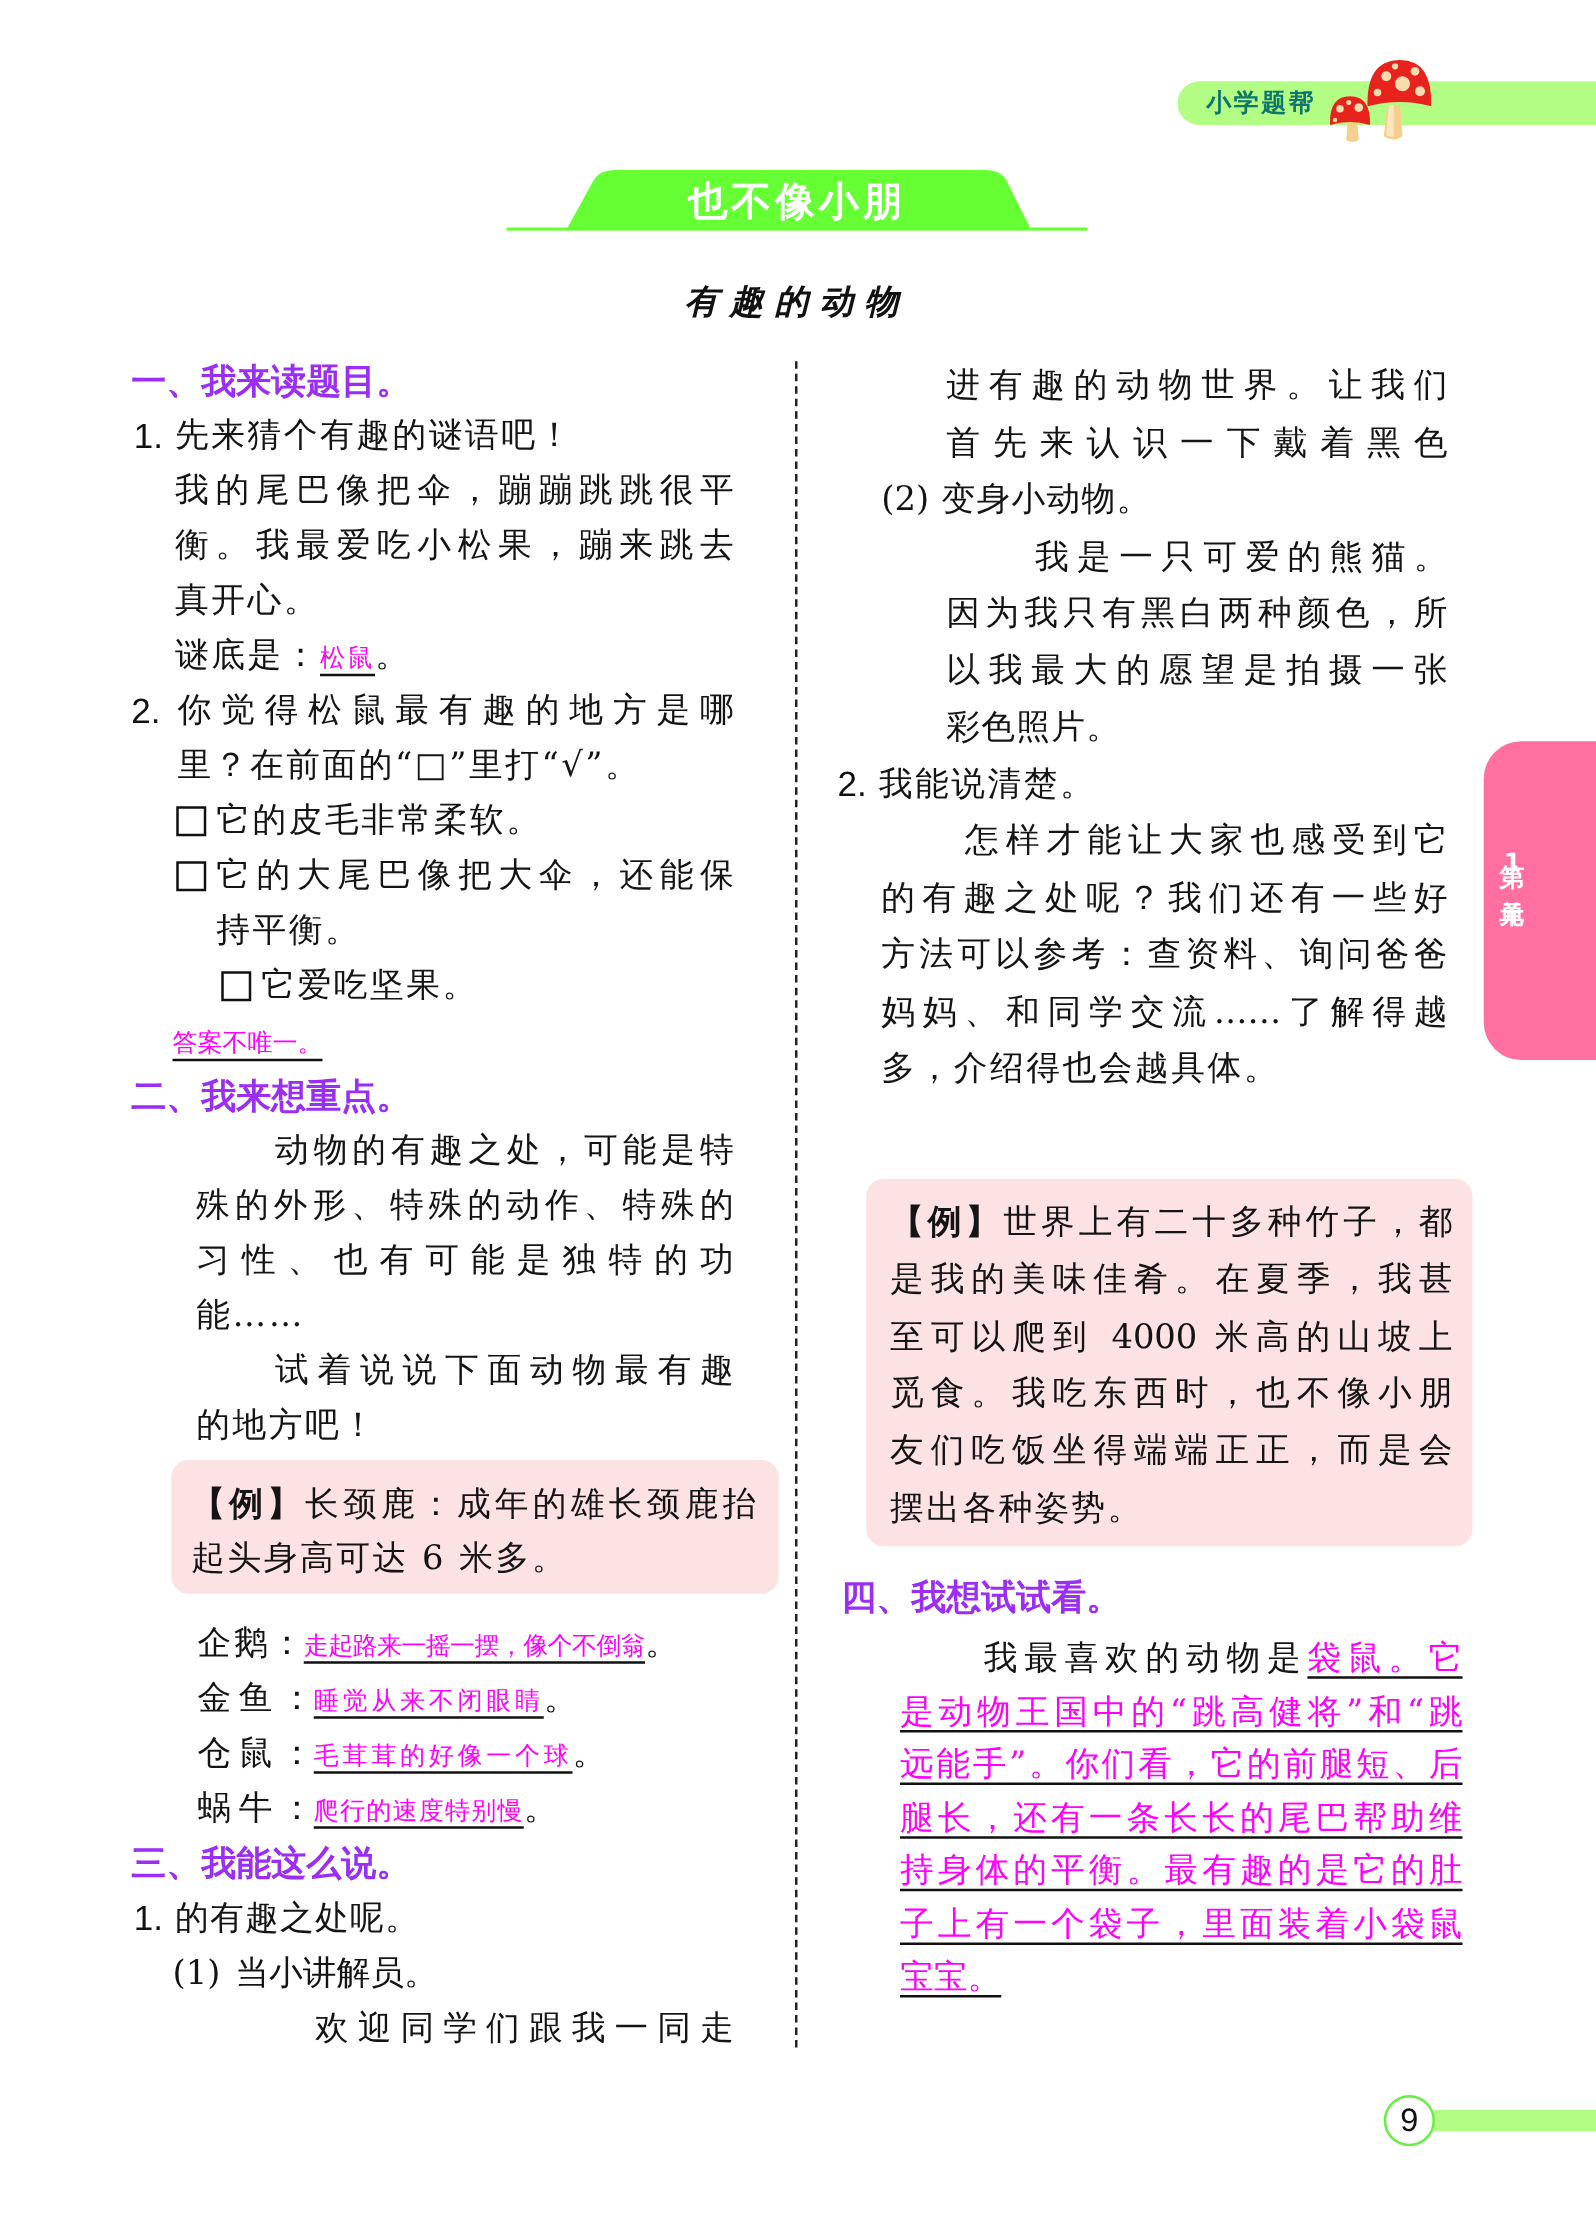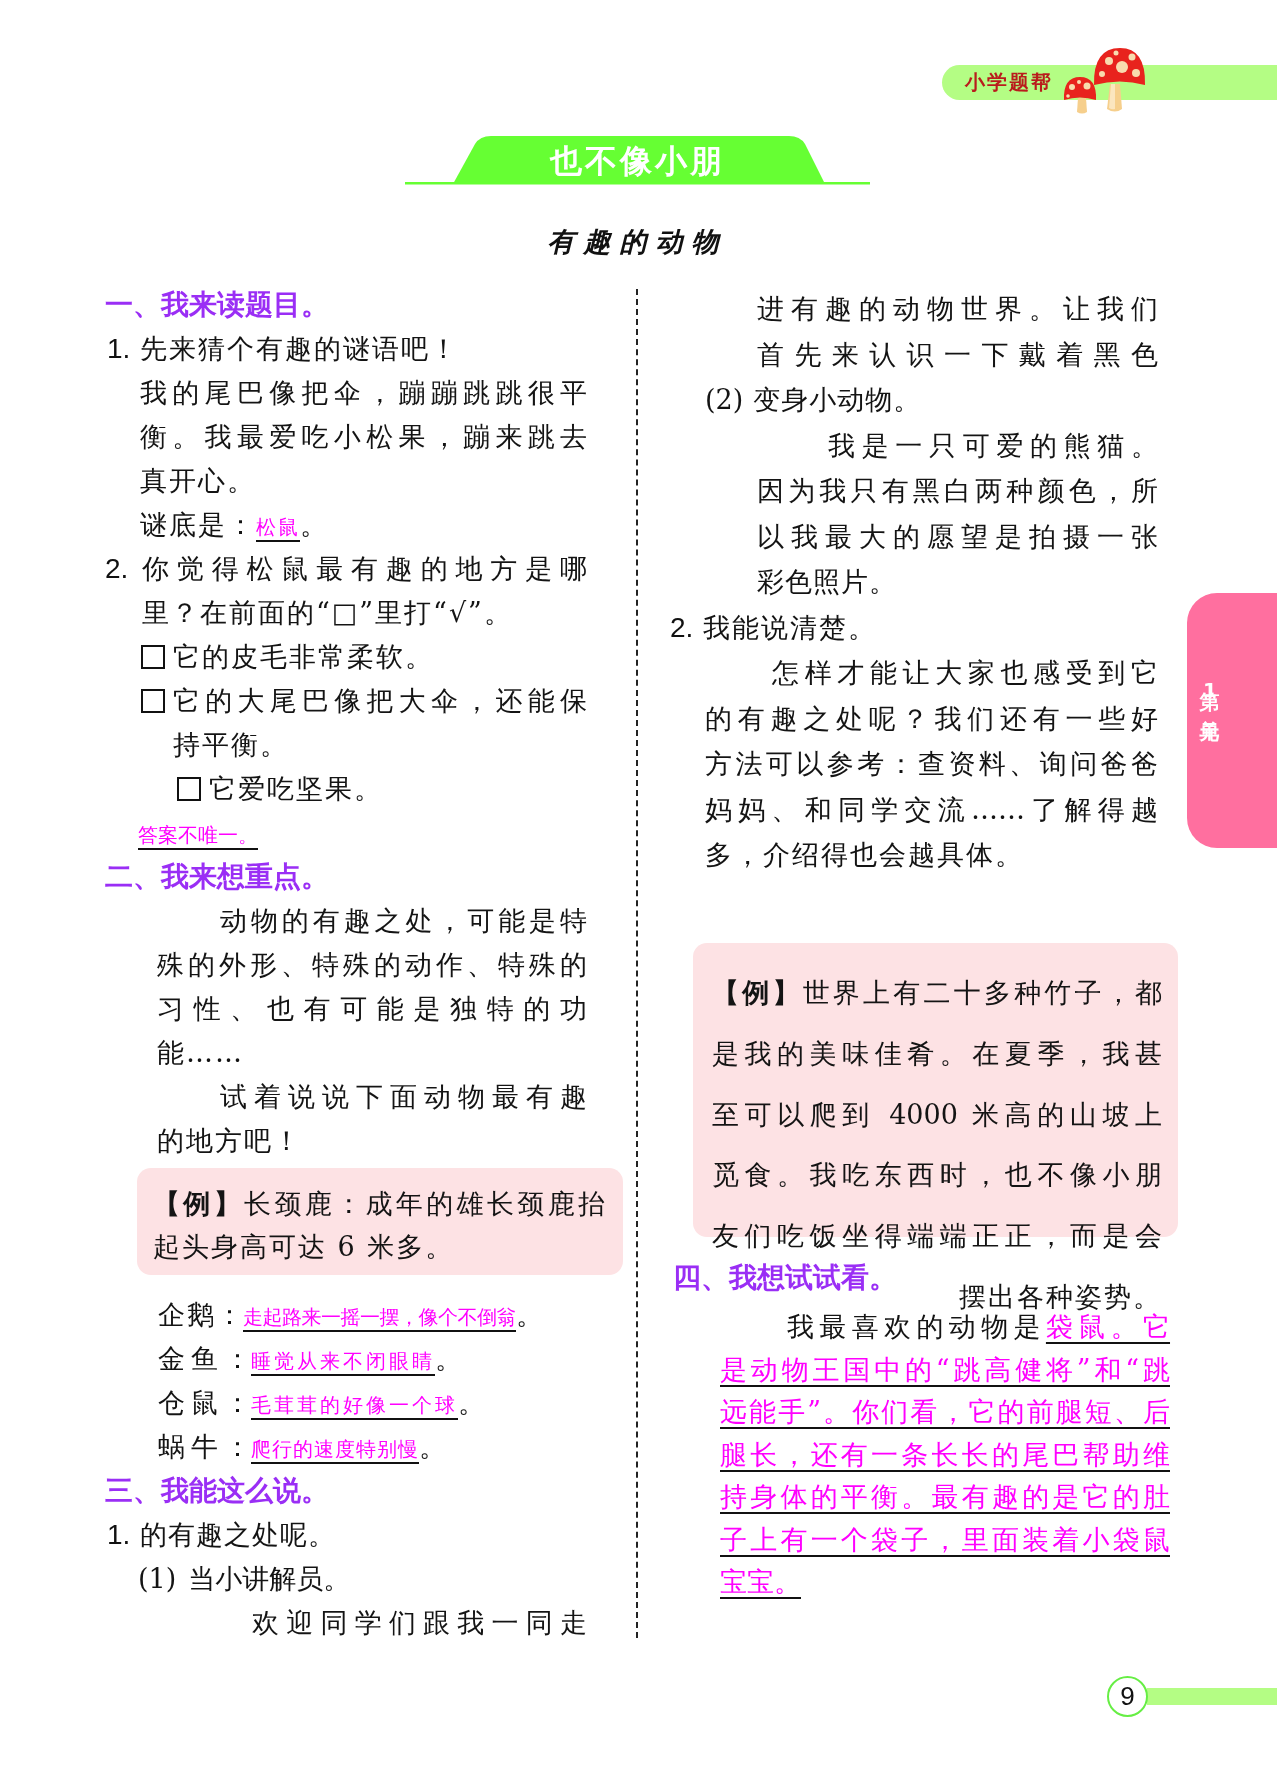--- a/index.html
+++ b/index.html
@@ -5,21 +5,21 @@
   html, body { margin:0; padding:0; }
   body {
     width:1277px; height:1773px; position:relative; overflow:hidden;
     background:#ffffff; color:#141414;
     font-family:"DejaVu Serif", serif;
   }
   .abs { position:absolute; }
 
   
   .topbar { left:942px; top:65px; width:335px; height:35px; background:#b4fd84; border-radius:18px 0 0 18px; }
-  .brand { left:965px; top:67px; height:30px; line-height:30px; font-family:"DejaVu Sans", sans-serif; font-size:20px; font-weight:bold; letter-spacing:2px; color:#b91c1c; }
+  .brand { left:965px; top:67px; height:30px; line-height:30px; font-family:"DejaVu Sans", sans-serif; font-size:20px; font-weight:bold; letter-spacing:2px; color:#0f766e; }
   .mush { left:1060px; top:45px; width:90px; height:70px; }
 
   
   .banner { left:405px; top:134px; width:465px; height:52px; }
   .banner-title { left:405px; top:139px; width:465px; height:44px; line-height:44px; text-align:center; color:#ffffff;
     font-family:"Liberation Sans", sans-serif; font-weight:bold; font-size:32px; letter-spacing:3px; }
   .subtitle { left:405px; top:222px; width:465px; height:40px; line-height:40px; text-align:center;
     font-size:27px; font-weight:bold; font-style:italic; letter-spacing:9px; color:#111; }
 
   .divider { left:636px; top:289px; height:1349px; width:0; border-left:2px dashed #222; }
@@ -36,21 +36,21 @@
   .ul { text-decoration:underline; text-decoration-color:#111; text-decoration-thickness:1.5px; text-underline-offset:6px; }
   .cb { position:absolute; left:-32px; top:10px; width:24px; height:24px; border:2px solid #111; box-sizing:border-box; background:#fff; }
   .answ { font-size:20px; }
 
   .g3 .ln { height:45.5px; line-height:45.5px; }
   .g4 .ln { height:42.5px; line-height:42.5px; }
 
   .boxl { left:137px; top:1168px; width:486px; height:107px; background:#fde2e4; border-radius:14px; box-sizing:border-box; padding:14px 18px 0 16px; }
   .boxl .ln { height:43px; line-height:43px; }
   .boxr { left:693px; top:943px; width:485px; height:294px; background:#fde2e4; border-radius:14px; box-sizing:border-box; padding:12px 16px 0 19px; }
-  .boxr .ln { height:45.8px; line-height:45.8px;margin-top:15px; }
+  .boxr .ln { height:45.8px; line-height:45.8px; }
   .tag { font-weight:bold; }
 
   
   .unit-tab { left:1187px; top:593px; width:90px; height:255px; background:#ff6f9f; border-radius:30px 0 0 30px; }
   .unit-label { left:1197px; top:676px; writing-mode:vertical-rl; text-orientation:upright; color:#ffffff;
     font-family:"DejaVu Sans", sans-serif; font-weight:bold; font-size:20px; letter-spacing:2px; }
 
   
   .page-bar { left:1147px; top:1688px; width:130px; height:17px; background:#b4fd84; }
   .page-circle { left:1107px; top:1676px; width:41px; height:41px; box-sizing:border-box; border:2.5px solid #66ee44; border-radius:50%;
@@ -189,21 +189,21 @@
 </div>
 
 <div class="abs boxr">
   <div class="ln j" style="width:450px;">
     <span class="tag">【例】</span><span>世界上有二十多种竹子，都</span>
   </div>
   <div class="ln j" style="width:450px;">是我的美味佳肴。在夏季，我甚</div>
   <div class="ln j" style="width:450px;">至可以爬到 4000 米高的山坡上</div>
   <div class="ln j" style="width:450px;">觅食。我吃东西时，也不像小朋</div>
   <div class="ln j" style="width:450px;">友们吃饭坐得端端正正，而是会</div>
-  <div class="ln s2" style="width:450px;text-align:right;">摆出各种姿势。</div>
+  <div class="ln s2" style="width:450px;">摆出各种姿势。</div>
 </div>
 
 <div class="grp" style="left:673px;top:1256px;">
   <div class="ln hd">四、我想试试看。</div>
 </div>
 <div class="grp g4" style="left:720px;top:1306px;width:455px;">
   <div class="ln j" style="margin-left:67px;width:383px;">
     <span>我最喜欢的动物是</span><span class="ans ul">袋鼠。它</span>
   </div>
   <div class="ln j" style="width:450px;"><span class="ans ul">是动物王国中的“跳高健将”和“跳</span></div>

